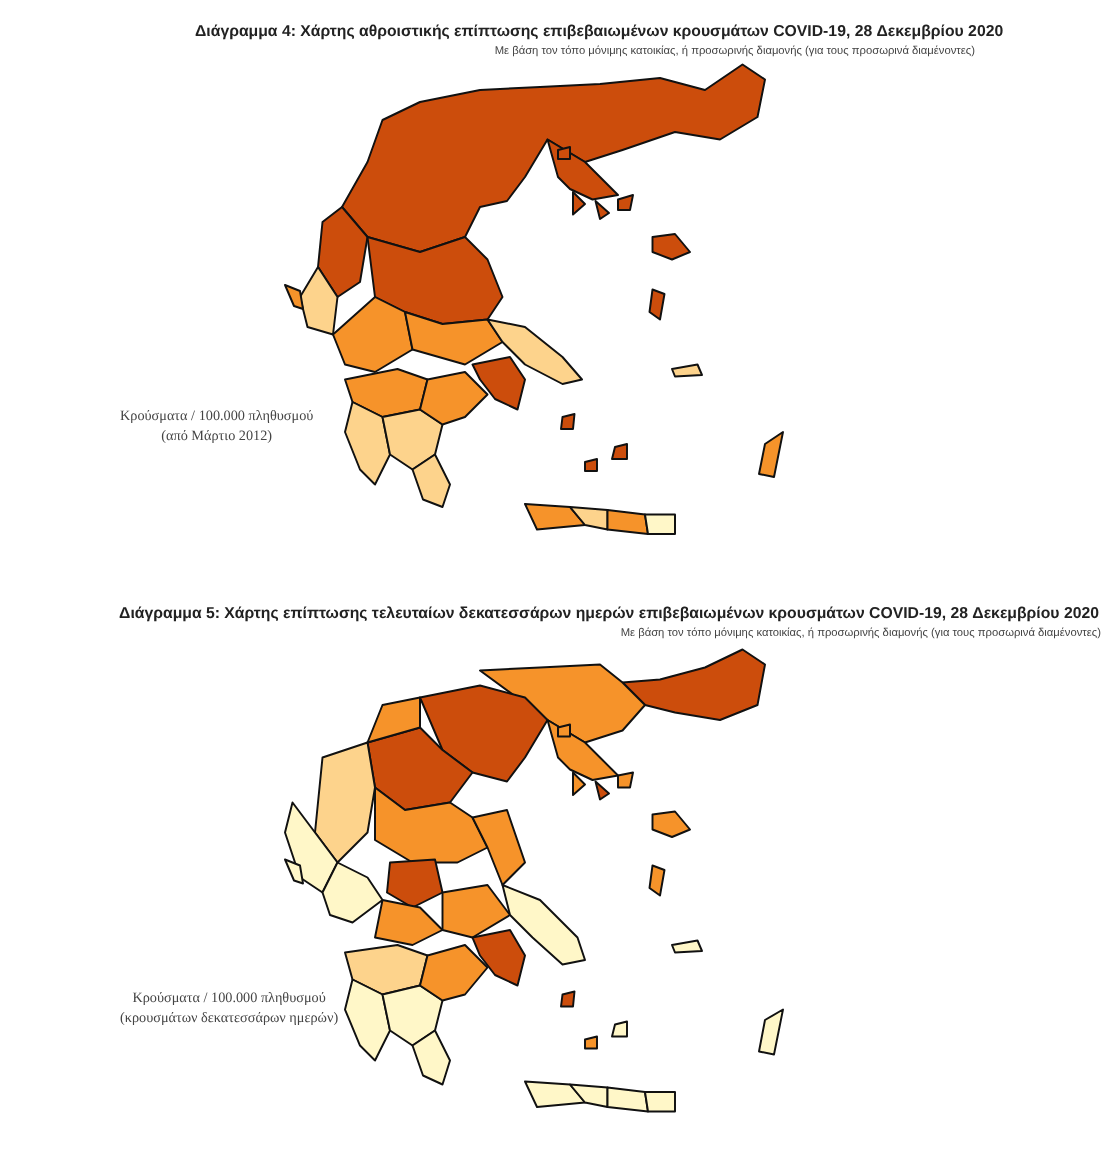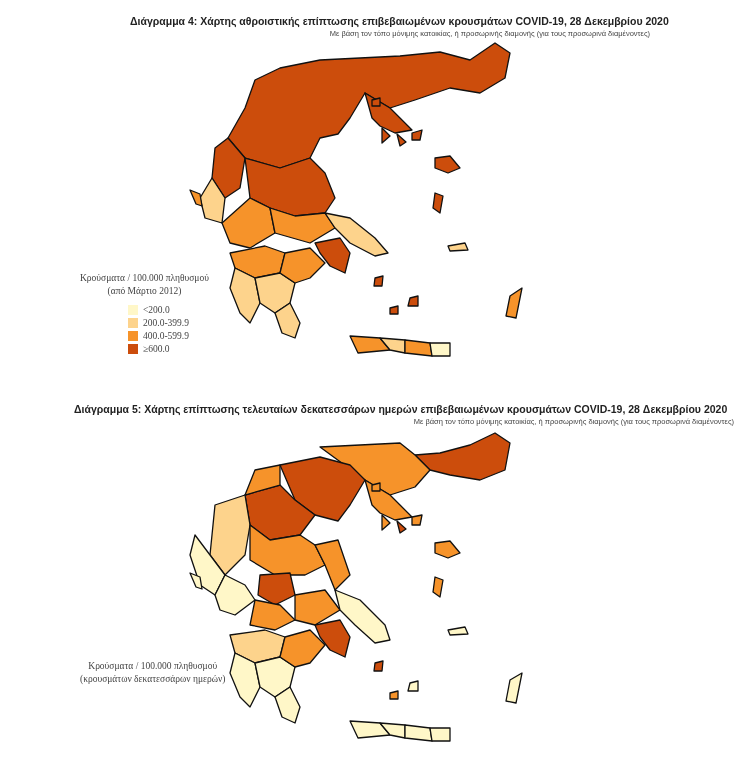--- a/index.html
+++ b/index.html
@@ -1,17 +1,17 @@
 <!DOCTYPE html>
 <html><head>
 <meta charset="utf-8">
 <style>
   body { margin:0; width:734px; height:782px; background:#ffffff; font-family:"Liberation Sans", sans-serif; position:relative; overflow:hidden; }
   .page-top { position:absolute; left:0; top:0; font-size:9px; color:#bbb; }
-  .title { position:absolute; font-weight:bold; font-size:10.5px; color:#222; text-align:left; white-space:nowrap; }
+  .title { position:absolute; font-weight:bold; font-size:10.5px; color:#222; text-align:center; white-space:nowrap; }
   .subtitle { position:absolute; font-size:7.5px; color:#444; text-align:right; white-space:nowrap; }
   .map { position:absolute; }
   .legend { position:absolute; font-size:9.5px; color:#444;font-family:Liberation Serif, serif; }
   .legend-title { text-align:center; line-height:13px; }
   .legend-items { margin-top:5px; }
   .legend-item { display:flex; align-items:center; height:13px; }
   .swatch { width:10px; height:10px; margin-right:5px; }
   svg path, svg polygon { stroke:#111; stroke-width:1.3; stroke-linejoin:round; }
 </style>
 </head>
@@ -52,38 +52,20 @@
   <path fill="#f6932a" d="M255,302 L280,305 L282,318 L255,315 Z"></path>
   <path fill="#fff7c8" d="M280,305 L300,305 L300,318 L282,318 Z"></path>
   <path fill="#cc4d0c" d="M225,240 L233,238 L232,248 L224,248 Z"></path>
   <path fill="#cc4d0c" d="M260,260 L268,258 L268,268 L258,268 Z"></path>
   <path fill="#cc4d0c" d="M240,270 L248,268 L248,276 L240,276 Z"></path>
 </svg>
 
 <div class="legend" style="left:80px; top:272px;">
   <div class="legend-title">Κρούσματα / 100.000 πληθυσμού</div>
   <div class="legend-title">(από Μάρτιο 2012)</div>
-  <div class="legend-items" style="margin-left:48px;">
-    <div class="legend-item">
-        <span class="swatch" style="background:#fff7c8"></span>
-        <span>&lt;200.0</span>
-      </div>
-    <div class="legend-item">
-        <span class="swatch" style="background:#fdd38c"></span>
-        <span>200.0-399.9</span>
-      </div>
-    <div class="legend-item">
-        <span class="swatch" style="background:#f6932a"></span>
-        <span>400.0-599.9</span>
-      </div>
-    <div class="legend-item">
-        <span class="swatch" style="background:#cc4d0c"></span>
-        <span>≥600.0</span>
-      </div>
-  </div>
 </div>
 
 <div class="title" style="left:74px; top:403px; width:664px;">Διάγραμμα 5: Χάρτης επίπτωσης τελευταίων δεκατεσσάρων ημερών επιβεβαιωμένων κρουσμάτων COVID-19, 28 Δεκεμβρίου 2020</div>
 <div class="subtitle" style="left:70px; top:417px; width:664px;">Με βάση τον τόπο μόνιμης κατοικίας, ή προσωρινής διαμονής (για τους προσωρινά διαμένοντες)</div>
 
 <svg class="map" style="left:150px; top:425px;" width="400" height="345" viewBox="0 0 400 345">
   <path fill="#cc4d0c" d="M265,30 L290,28 L320,20 L345,8 L360,18 L355,45 L330,55 L300,50 L280,45 Z"></path>
   <path fill="#f6932a" d="M170,22 L210,20 L250,18 L265,30 L280,45 L265,62 L240,70 L215,55 Z"></path>
   <path fill="#cc4d0c" d="M130,40 L170,32 L200,40 L215,55 L200,80 L188,96 L165,90 L145,75 Z"></path>
   <path fill="#cc4d0c" d="M95,70 L130,60 L145,75 L165,90 L150,110 L120,115 L100,100 Z"></path>

